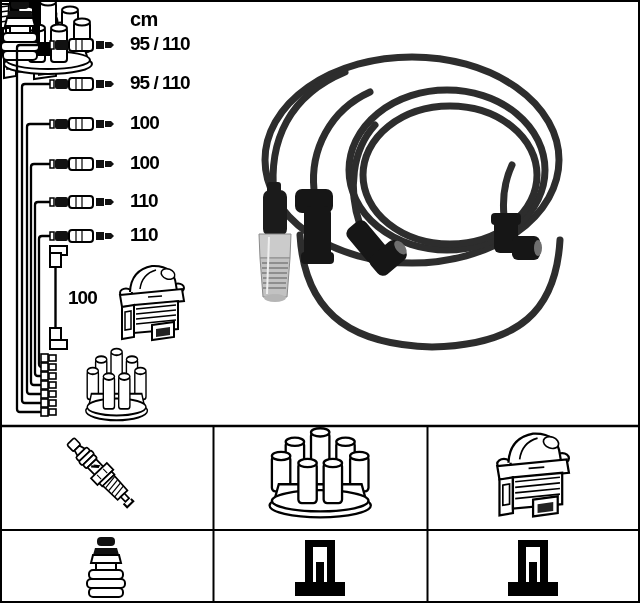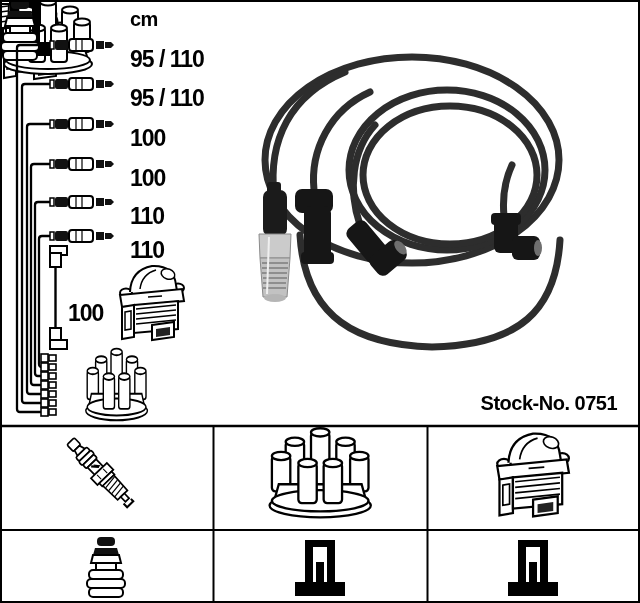--- a/index.html
+++ b/index.html
@@ -3,40 +3,39 @@
 <meta charset="utf-8">
 <style>
   html,body{margin:0;padding:0;background:#888;}
   .page{
     position:relative;width:640px;height:603px;box-sizing:border-box;
     background:#fff;border:2px solid #000;overflow:hidden;
     font-family:"Liberation Sans",sans-serif;color:#000;
   }
   .art{position:absolute;left:0;top:0;z-index:1;}
   .lbl{position:absolute;z-index:3;font-weight:700;white-space:nowrap;}
-  .len{font-size:23px;letter-spacing:-1px;margin-top:13px;}
+  .len{font-size:19px;letter-spacing:-1px;}
   .unit{font-size:20px;letter-spacing:-0.5px;text-align:center;}
   .pn{font-size:27px;letter-spacing:-1px;text-align:right;right:20px;}
   .stock{font-size:20px;letter-spacing:-0.5px;text-align:right;right:21px;}
   .cell{position:absolute;z-index:2;}
 </style>
 </head>
 <body>
 
 <div class="page">
 
   <div class="lbl unit" style="left:128px;top:6px;">cm</div>
   <div class="lbl len" style="left:128px;top:31px;">95 / 110</div>
   <div class="lbl len" style="left:128px;top:70px;">95 / 110</div>
   <div class="lbl len" style="left:128px;top:110px;">100</div>
   <div class="lbl len" style="left:128px;top:150px;">100</div>
   <div class="lbl len" style="left:128px;top:188px;">110</div>
   <div class="lbl len" style="left:128px;top:222px;">110</div>
   <div class="lbl len" style="left:66px;top:285px;">100</div>
-  <div class="lbl stock" style="top:390px;">Stock-No. 0751</div>
 
   <div class="cell" style="left:0;top:425px;width:211px;height:103px;"></div>
   <div class="cell" style="left:213px;top:425px;width:212px;height:103px;"></div>
   <div class="cell" style="left:427px;top:425px;width:209px;height:103px;"></div>
   <div class="cell" style="left:0;top:530px;width:211px;height:69px;"></div>
   <div class="cell" style="left:213px;top:530px;width:212px;height:69px;"></div>
   <div class="cell" style="left:427px;top:530px;width:209px;height:69px;"></div>
 
   <svg class="art" width="636" height="599" viewBox="2 2 636 599">
     <defs></defs>

